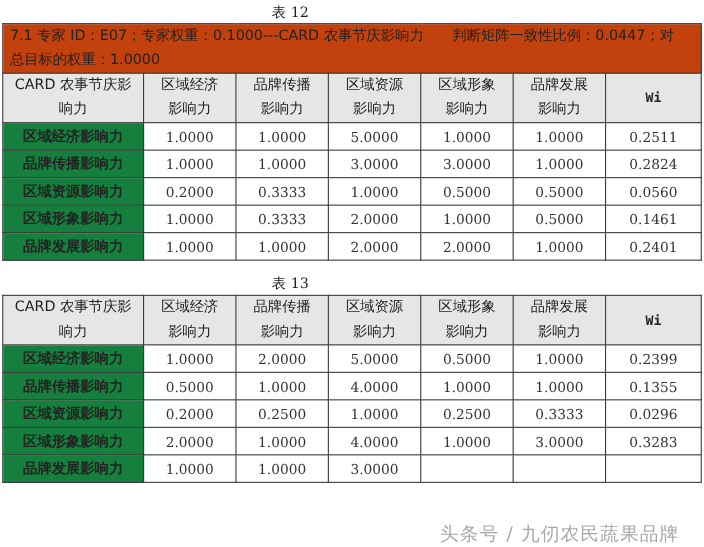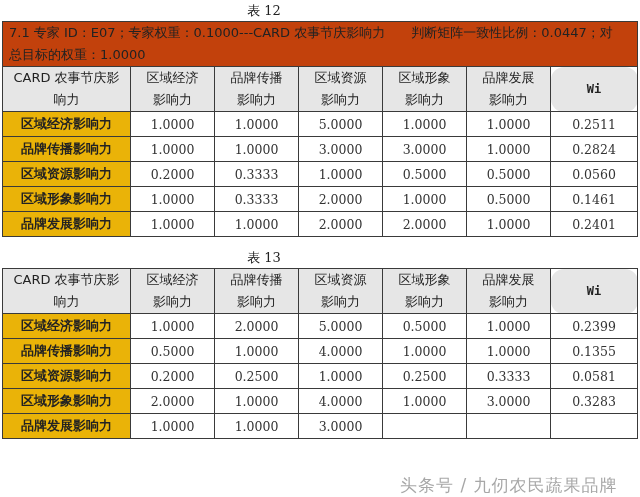--- a/index.html
+++ b/index.html
@@ -6,23 +6,23 @@
   body { width: 640px; height: 497px; position: relative; overflow: hidden;
          font-family: "DejaVu Sans", "Liberation Sans", sans-serif; color: #222; }
   .caption { position: absolute; left: 0; width: 528px; text-align: center; font-size: 13px;
              font-family: "DejaVu Serif", "Liberation Serif", serif; color: #222; }
   table { position: absolute; left: 2px; width: 635px; border-collapse: collapse;
           table-layout: fixed; font-size: 12.5px; }
   td { border: 1.5px solid #3a3a3a; text-align: center; padding: 0; }
   .info td { background: #c2410c; text-align: left; padding: 0 6px; font-size: 13px;
              line-height: 22px; font-family: "DejaVu Sans", "Liberation Sans", sans-serif; }
   .head td { background: #e6e6e6; line-height: 22px; font-size: 13px; }
-  .head td.wi { font-weight: bold; font-family: "DejaVu Sans Mono", "Liberation Mono", monospace; font-size: 12px; border-radius: 13px; }
+  .head td.wi { font-weight: bold; font-family: "DejaVu Sans Mono", "Liberation Mono", monospace; font-size: 12px; }
   .row td { height: 24px; font-family: "DejaVu Serif", "Liberation Serif", serif; color: #333; font-size: 12.5px; }
-  .row td.rl { background: #eab308; font-family: "DejaVu Sans", "Liberation Sans", sans-serif;
+  .row td.rl { background: #15803d; font-family: "DejaVu Sans", "Liberation Sans", sans-serif;
                font-weight: bold; color: #222; font-size: 13px; }
   .wm { position: absolute; left: 400px; top: 474px; font-size: 17px; color: #8a8a8a;
         letter-spacing: 1px; opacity: 0.75; white-space: nowrap; }
 </style>
 </head>
 <body>
 
 <div class="caption" style="top:2px;">表 12</div>
 <table style="top:21px;">
   <colgroup>
@@ -173,21 +173,21 @@
         <td>1.0000</td>
         <td>0.1355</td>
       </tr>
   <tr class="row">
         <td class="rl">区域资源影响力</td>
         <td>0.2000</td>
         <td>0.2500</td>
         <td>1.0000</td>
         <td>0.2500</td>
         <td>0.3333</td>
-        <td>0.0581</td>
+        <td>0.0296</td>
       </tr>
   <tr class="row">
         <td class="rl">区域形象影响力</td>
         <td>2.0000</td>
         <td>1.0000</td>
         <td>4.0000</td>
         <td>1.0000</td>
         <td>3.0000</td>
         <td>0.3283</td>
       </tr>

